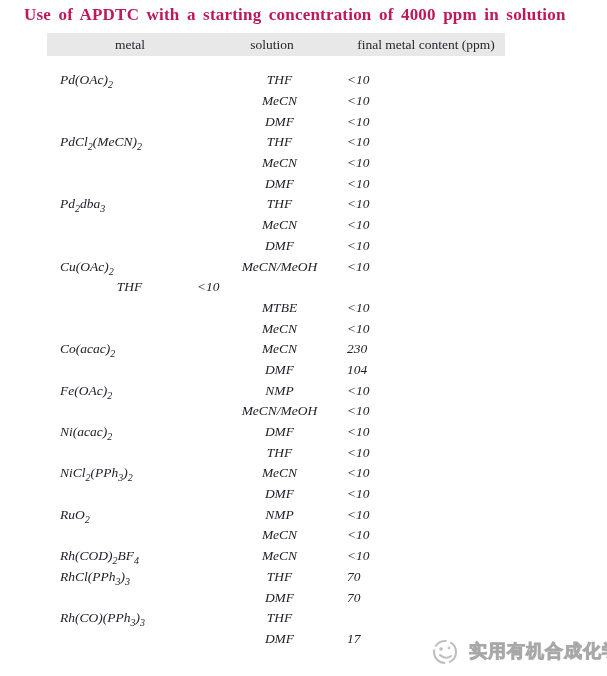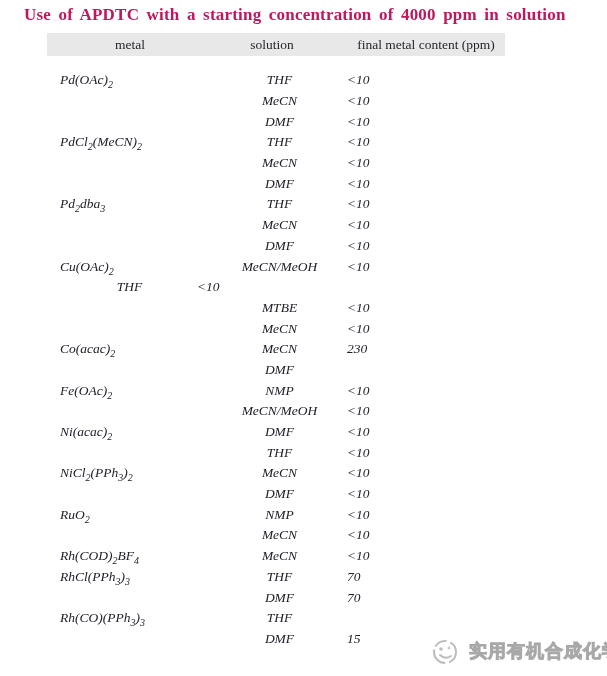--- a/index.html
+++ b/index.html
@@ -147,20 +147,21 @@
         <div class="td td-value">&lt;10</div>
       </div>
       <div class="tr">
         <div class="td td-metal">Co(acac)<sub>2</sub></div>
         <div class="td td-solvent">MeCN</div>
         <div class="td td-value">230</div>
       </div>
       <div class="tr">
         <div class="td td-metal"></div>
         <div class="td td-solvent">DMF</div>
+        <div class="td td-value">104</div>
       </div>
       <div class="tr">
         <div class="td td-metal">Fe(OAc)<sub>2</sub></div>
         <div class="td td-solvent">NMP</div>
         <div class="td td-value">&lt;10</div>
       </div>
       <div class="tr">
         <div class="td td-metal"></div>
         <div class="td td-solvent">MeCN/MeOH</div>
         <div class="td td-value">&lt;10</div>
@@ -210,21 +211,21 @@
         <div class="td td-solvent">DMF</div>
         <div class="td td-value">70</div>
       </div>
       <div class="tr">
         <div class="td td-metal">Rh(CO)(PPh<sub>3</sub>)<sub>3</sub></div>
         <div class="td td-solvent">THF</div>
       </div>
       <div class="tr">
         <div class="td td-metal"></div>
         <div class="td td-solvent">DMF</div>
-        <div class="td td-value">15</div>
+        <div class="td td-value">17</div>
       </div>
     </div>
 </div>
 
 <div class="watermark">
   <span class="wm-logo">
     <svg width="30" height="30" viewBox="0 0 30 30">
       <circle cx="15" cy="16" r="11" fill="none" stroke="#bdbdbd" stroke-width="2" stroke-dasharray="13 4 20 3"></circle>
       <circle cx="11" cy="13" r="1.8" fill="#bdbdbd"></circle>
       <circle cx="19" cy="12" r="1.4" fill="#c6c6c6"></circle>

